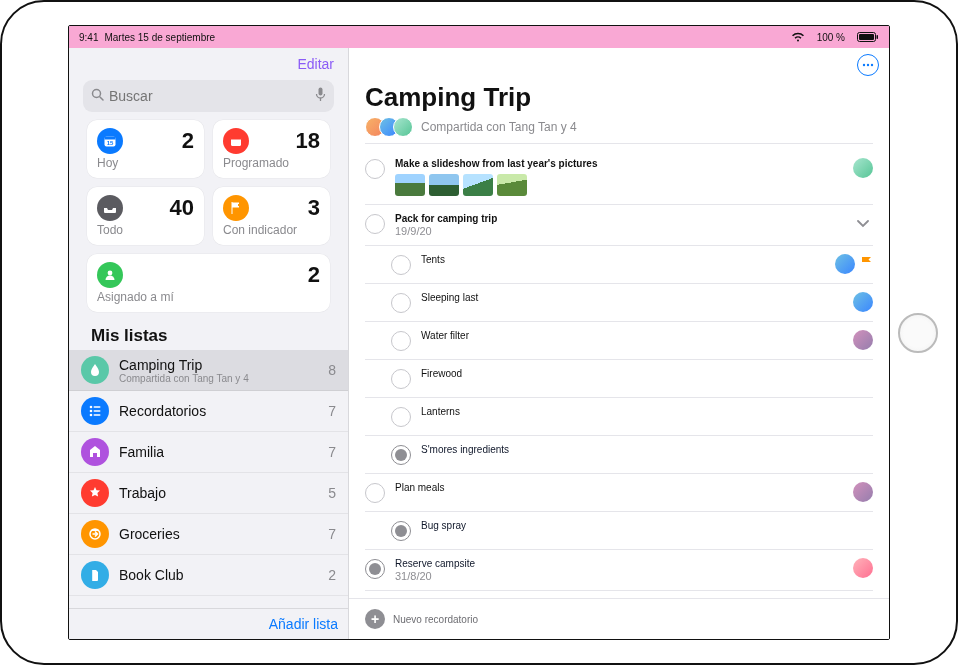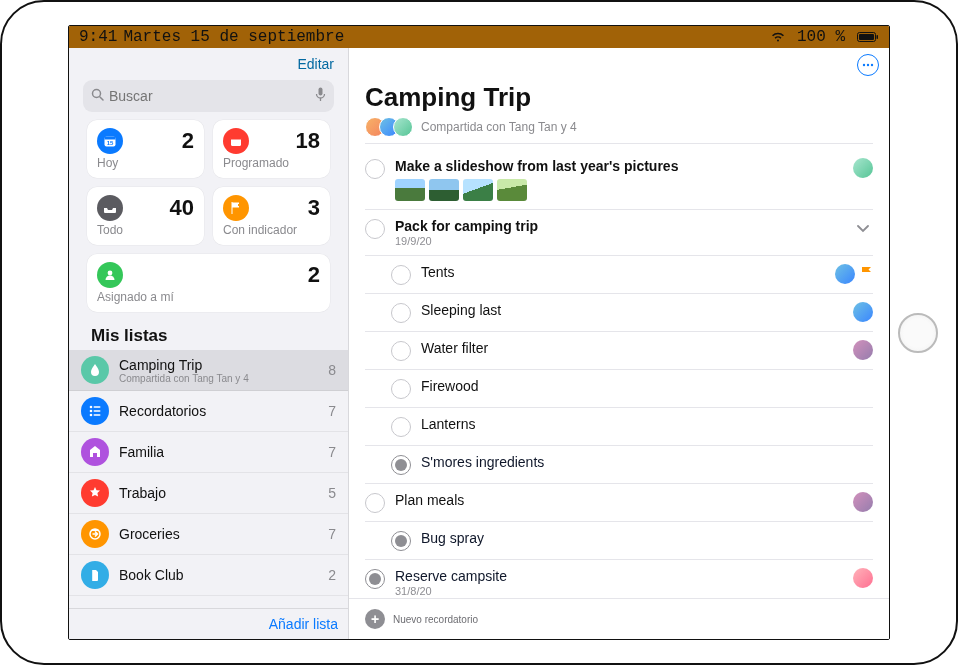--- a/index.html
+++ b/index.html
@@ -6,33 +6,33 @@
   html, body { width: 958px; height: 665px; font-family: -apple-system, "Helvetica Neue", Arial, sans-serif; }
   body { display: flex; align-items: center; justify-content: center; background: #fff; }
 
   .device { width: 958px; height: 665px; border: 2px solid #111; border-radius: 44px; position: relative; display: flex; align-items: center; justify-content: center; padding: 0 36px; }
   .home-button { position: absolute; right: 18px; top: 50%; transform: translateY(-50%); width: 40px; height: 40px; border: 2px solid #bbb; border-radius: 50%; background: radial-gradient(circle, #fafafa 55%, #eee 100%); }
   .side-button { position: absolute; left: -4px; top: 50%; transform: translateY(-50%); width: 4px; height: 30px; background: #111; border-radius: 3px 0 0 3px; }
 
   .screen { width: 822px; height: 615px; border: 1.5px solid #111; border-radius: 2px; overflow: hidden; display: flex; flex-direction: column; background: #fff; position: relative; }
 
   
-  .statusbar { height: 22px; display: flex; align-items: center; font-size: 16px; color: #111; position: relative; background: #a16207; font-family: Liberation Mono, monospace; }
+  .statusbar { height: 22px; display: flex; align-items: center; font-size: 10px; color: #111; position: relative; background: #f9a8d4; }
   .statusbar .left { position: absolute; left: 10px; display: flex; gap: 6px; align-items: center; }
   .statusbar .right { position: absolute; right: 10px; display: flex; gap: 12px; align-items: center; }
   .wifi-icon svg, .battery-icon svg { display: block; }
   .status-date { color: #111; }
 
   .app { flex: 1; display: flex; min-height: 0; }
 
   
   .sidebar { width: 280px; background: #f2f2f6; border-right: 1px solid #d8d8dc; display: flex; flex-direction: column; min-height: 0; }
   .sidebar-top { padding: 4px 8px 0 8px; }
   .edit-row { text-align: right; }
-  .edit-link { color: #0369a1; font-size: 14px; padding: 4px 6px; display: inline-block; }
+  .edit-link { color: #8b5cf6; font-size: 14px; padding: 4px 6px; display: inline-block; }
 
   .search { margin: 4px 6px 8px 6px; background: #e4e4e9; border-radius: 9px; height: 32px; display: flex; align-items: center; padding: 0 8px; color: #8a8a8e; }
   .search .s-icon { margin-right: 5px; }
   .search input { border: none; outline: none; background: transparent; flex: 1; font-size: 14px; color: #333; }
   .search .mic-icon { color: #8a8a8e; }
 
   .smart-grid { display: grid; grid-template-columns: 1fr 1fr; gap: 9px; padding: 0 10px; }
   .card { background: #fff; border-radius: 10px; padding: 8px 10px; position: relative; min-height: 56px; display: flex; flex-direction: column; justify-content: space-between; box-shadow: 0 0 0 0.5px rgba(0,0,0,0.05); }
   .card.wide { grid-column: 1 / span 2; }
   .card-top { display: flex; justify-content: space-between; align-items: flex-start; }
@@ -81,21 +81,21 @@
   .av5 { background: linear-gradient(135deg,#ffb3ba,#ff6f91); }
   .shared-text { font-size: 12px; color: #8a8a8e; }
 
   .reminders { flex: 1; overflow-y: auto; padding: 0 16px; }
   .rem-row { display: flex; align-items: flex-start; gap: 10px; padding: 8px 0; border-bottom: 0.5px solid #e5e5ea; position: relative; }
   .rem-row.sub { padding-left: 26px; }
   .rem-check { width: 20px; height: 20px; border-radius: 50%; border: 1.5px solid #c7c7cc; flex-shrink: 0; margin-top: 1px; position: relative; }
   .rem-check.done { border-color: #8e8e93; }
   .rem-check.done::after { content: ""; position: absolute; inset: 3px; background: #8e8e93; border-radius: 50%; }
   .rem-body { flex: 1; min-width: 0; }
-  .rem-title { font-size: 14px; color: #111; }
+  .rem-title { font-size: 10px; color: #111; }
   .rem-title.bold { font-weight: 600; }
   .rem-title.completed { color: #0f172a; }
   .rem-sub { font-size: 11px; color: #8e8e93; margin-top: 1px; }
   .rem-right { display: flex; align-items: center; gap: 6px; }
   .assignee { width: 20px; height: 20px; border-radius: 50%; }
   .flag-ico { color: #ff9500; font-size: 14px; }
   .chev { color: #8e8e93; font-size: 14px; padding: 2px 4px; }
 
   .thumbs { display: flex; gap: 4px; margin-top: 5px; }
   .thumb { width: 30px; height: 22px; border-radius: 3px; }

